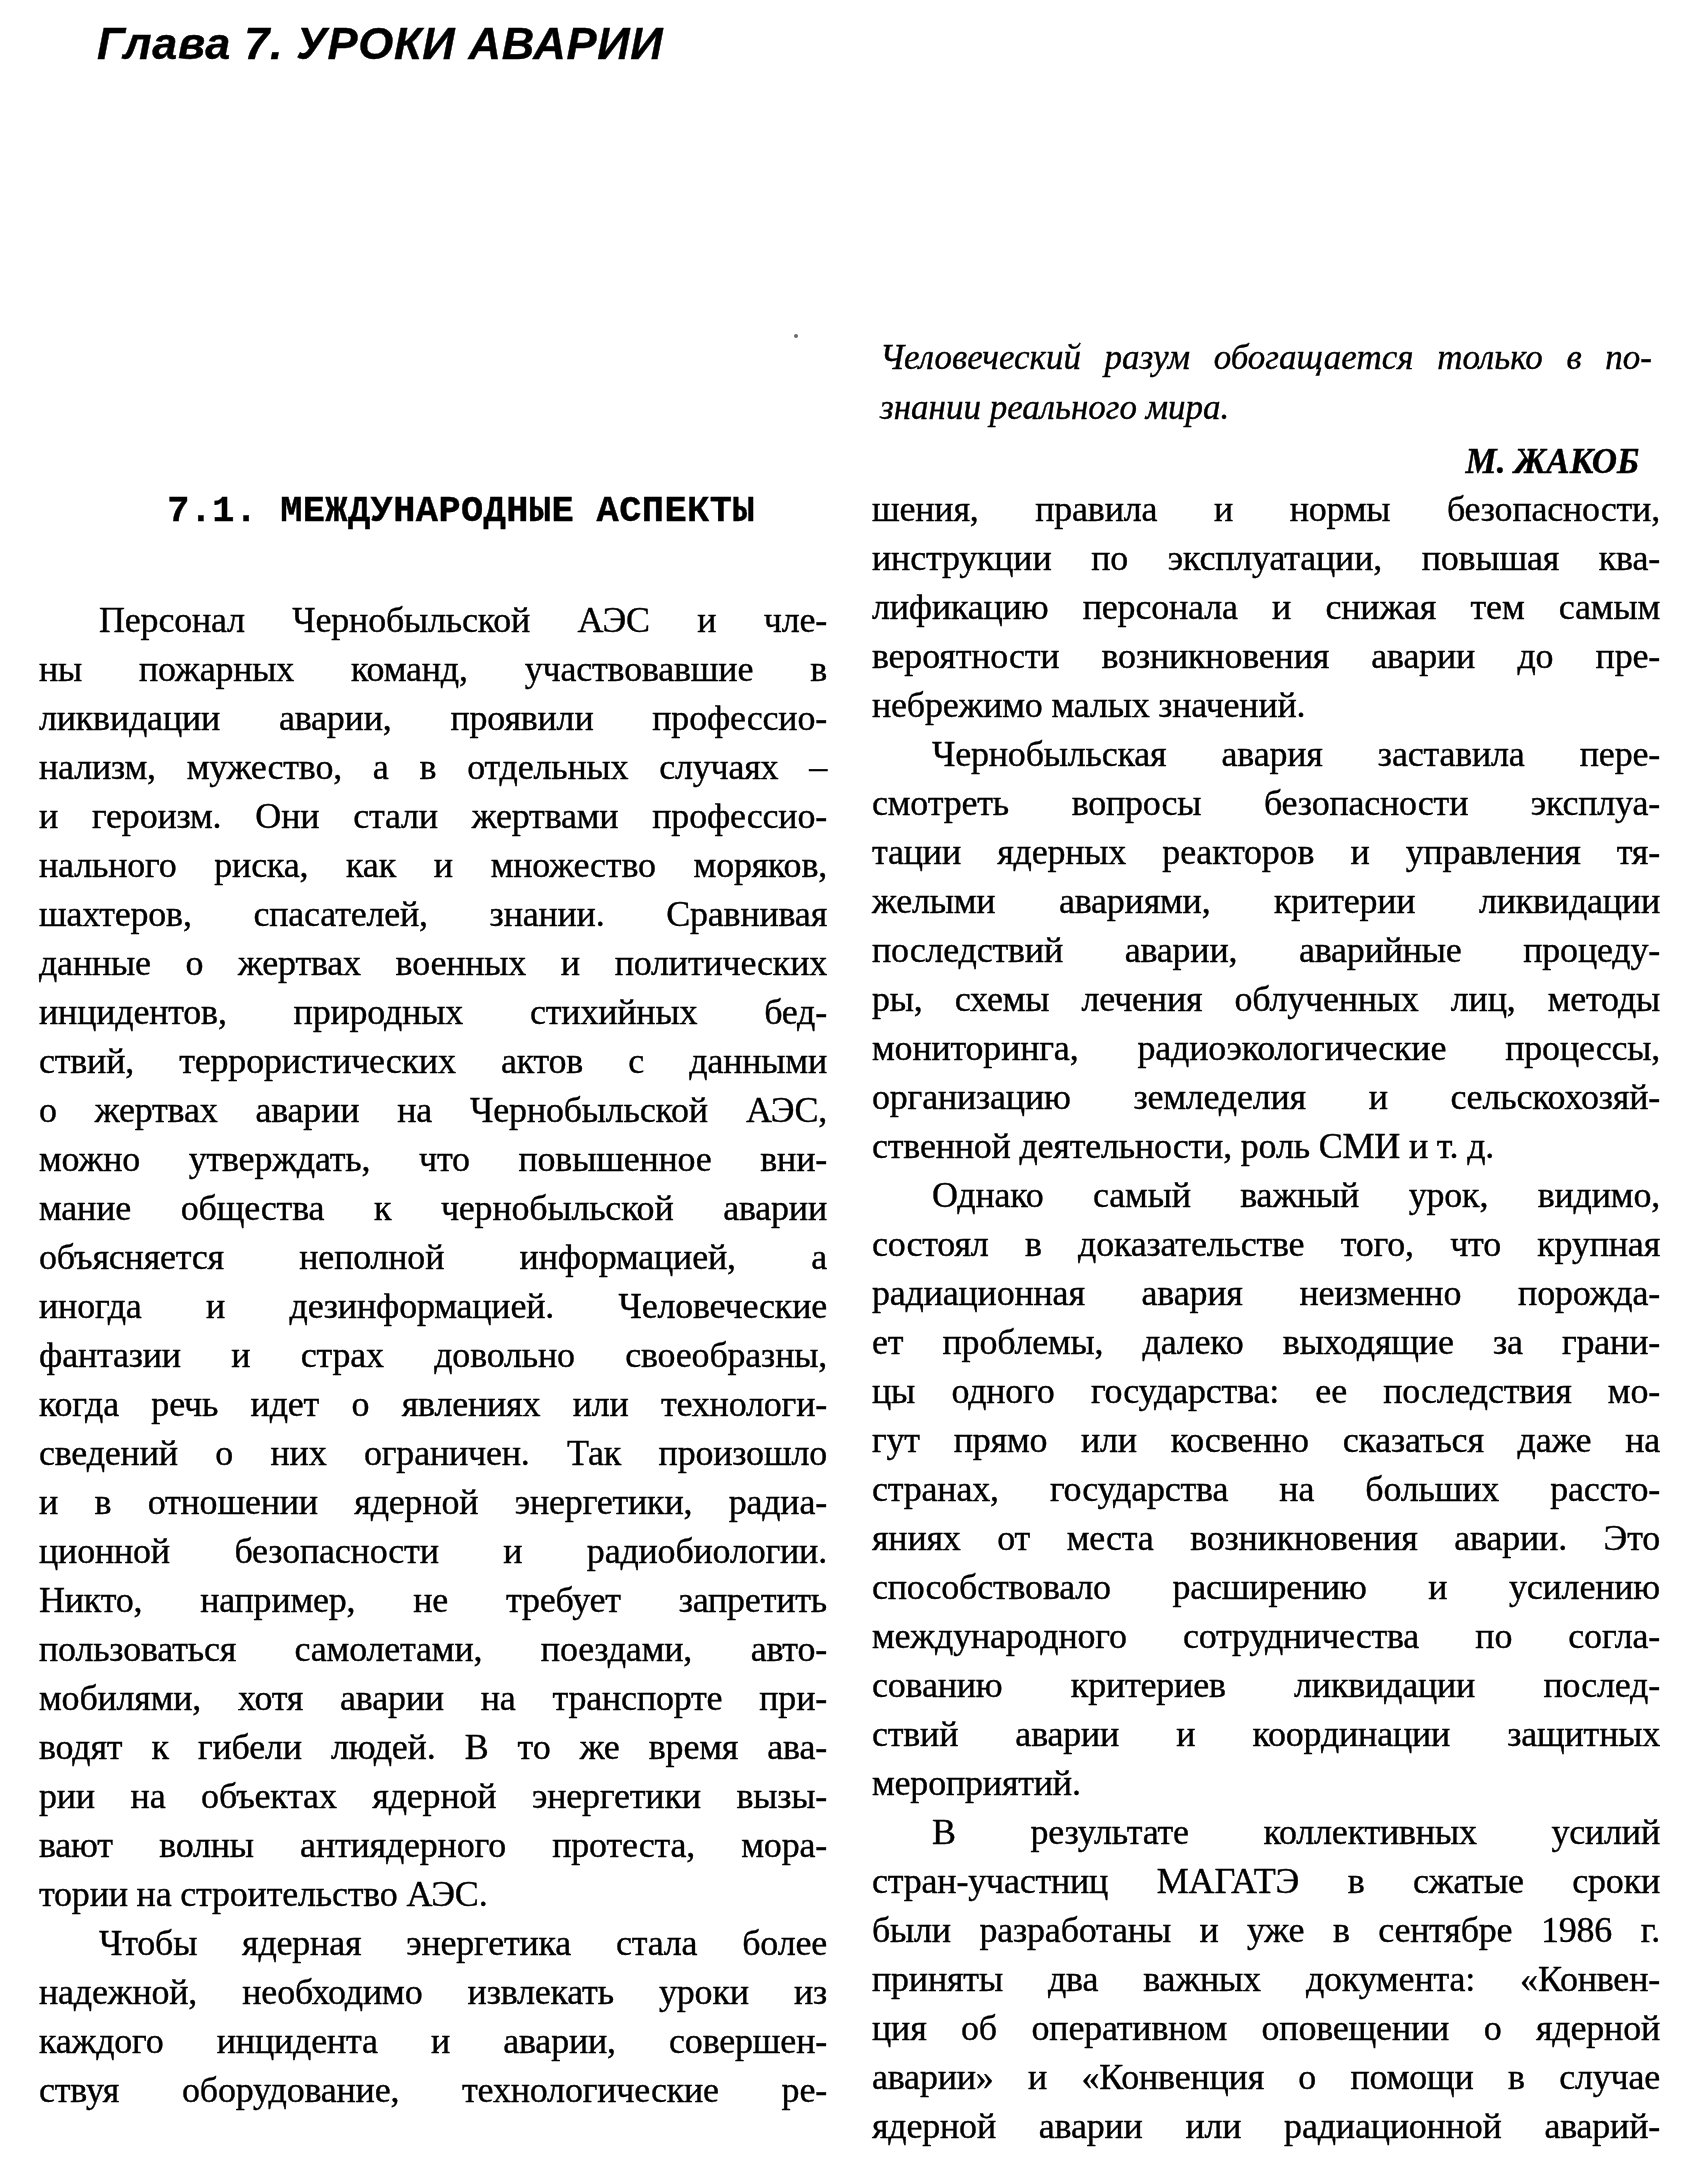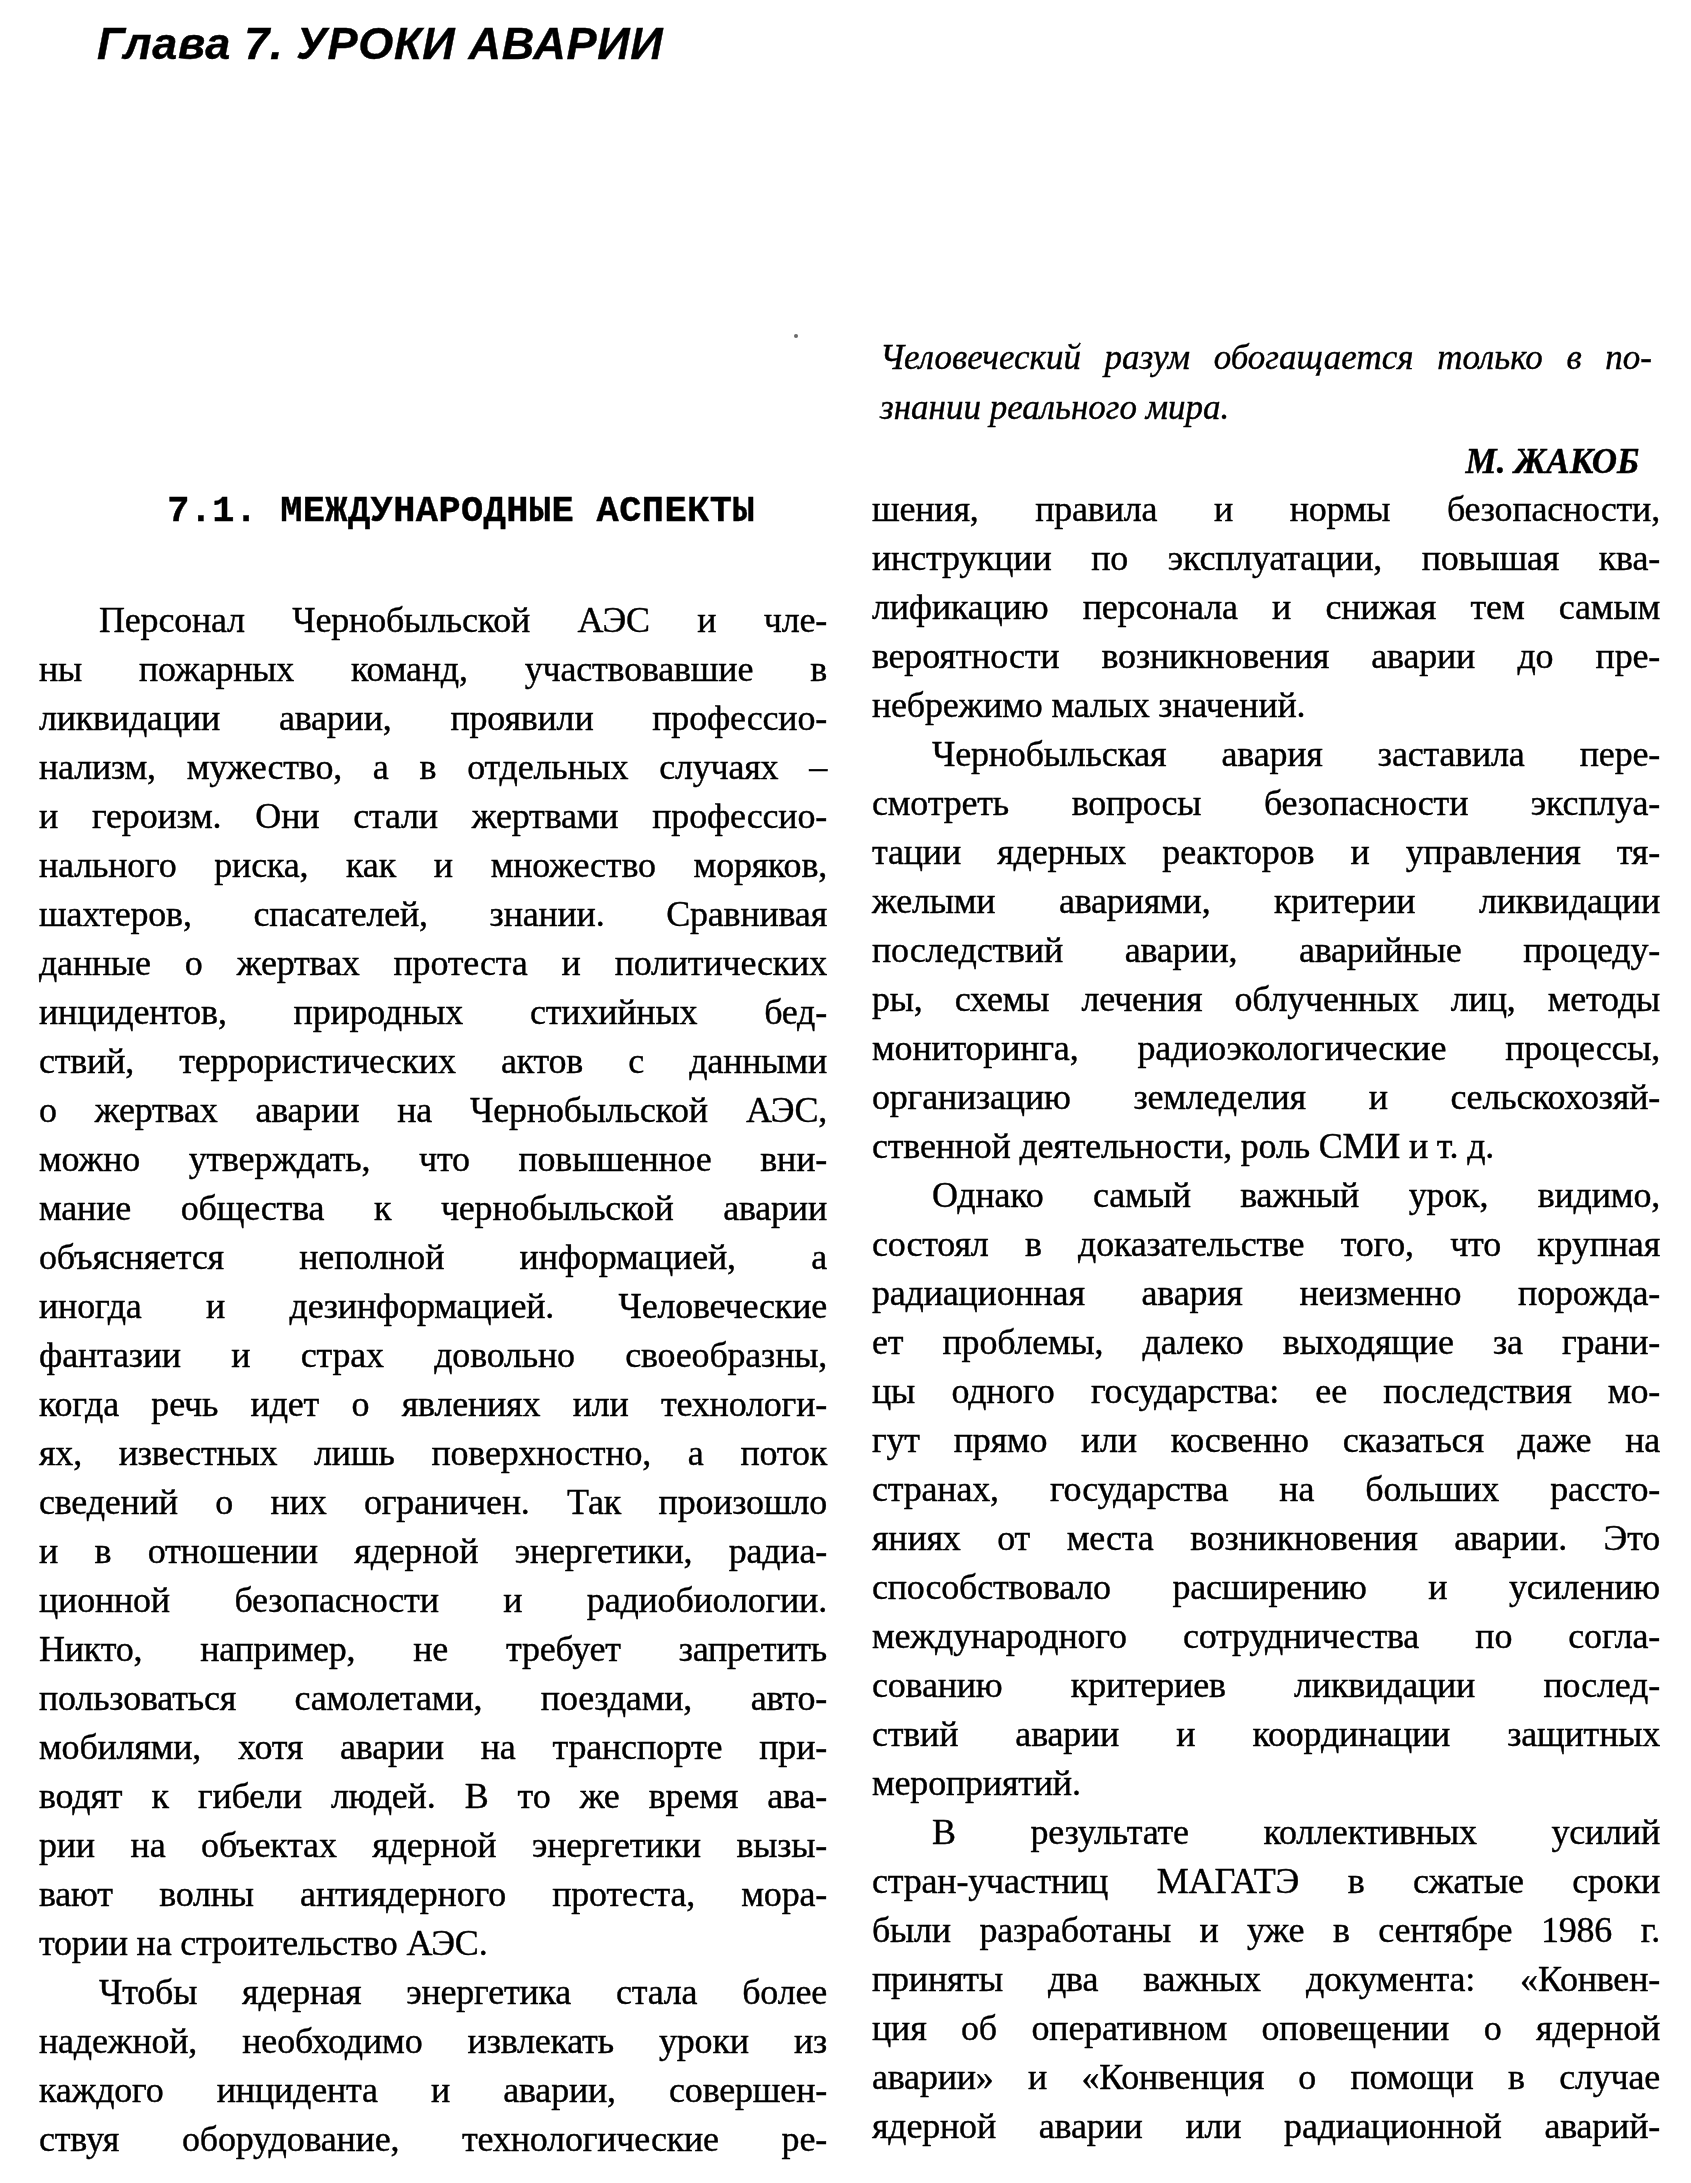--- a/index.html
+++ b/index.html
@@ -117,31 +117,30 @@
     <h2 class="section-heading">7.1. МЕЖДУНАРОДНЫЕ АСПЕКТЫ</h2>
     <div class="body-text">
         <div class="para indent">
           <div class="tl">Персонал Чернобыльской АЭС и чле-</div>
           <div class="tl">ны пожарных команд, участвовавшие в</div>
           <div class="tl">ликвидации аварии, проявили профессио-</div>
           <div class="tl">нализм, мужество, а в отдельных случаях –</div>
           <div class="tl">и героизм. Они стали жертвами профессио-</div>
           <div class="tl">нального риска, как и множество моряков,</div>
           <div class="tl">шахтеров, спасателей, знании. Сравнивая</div>
-          <div class="tl">данные о жертвах протеста и политических</div>
+          <div class="tl">данные о жертвах военных и политических</div>
           <div class="tl">инцидентов, природных стихийных бед-</div>
           <div class="tl">ствий, террористических актов с данными</div>
           <div class="tl">о жертвах аварии на Чернобыльской АЭС,</div>
           <div class="tl">можно утверждать, что повышенное вни-</div>
           <div class="tl">мание общества к чернобыльской аварии</div>
           <div class="tl">объясняется неполной информацией, а</div>
           <div class="tl">иногда и дезинформацией. Человеческие</div>
           <div class="tl">фантазии и страх довольно своеобразны,</div>
           <div class="tl">когда речь идет о явлениях или технологи-</div>
-          <div class="tl">ях, известных лишь поверхностно, а поток</div>
           <div class="tl">сведений о них ограничен. Так произошло</div>
           <div class="tl">и в отношении ядерной энергетики, радиа-</div>
           <div class="tl">ционной безопасности и радиобиологии.</div>
           <div class="tl">Никто, например, не требует запретить</div>
           <div class="tl">пользоваться самолетами, поездами, авто-</div>
           <div class="tl">мобилями, хотя аварии на транспорте при-</div>
           <div class="tl">водят к гибели людей. В то же время ава-</div>
           <div class="tl">рии на объектах ядерной энергетики вызы-</div>
           <div class="tl">вают волны антиядерного протеста, мора-</div>
           <div class="tl last">тории на строительство АЭС.</div>

